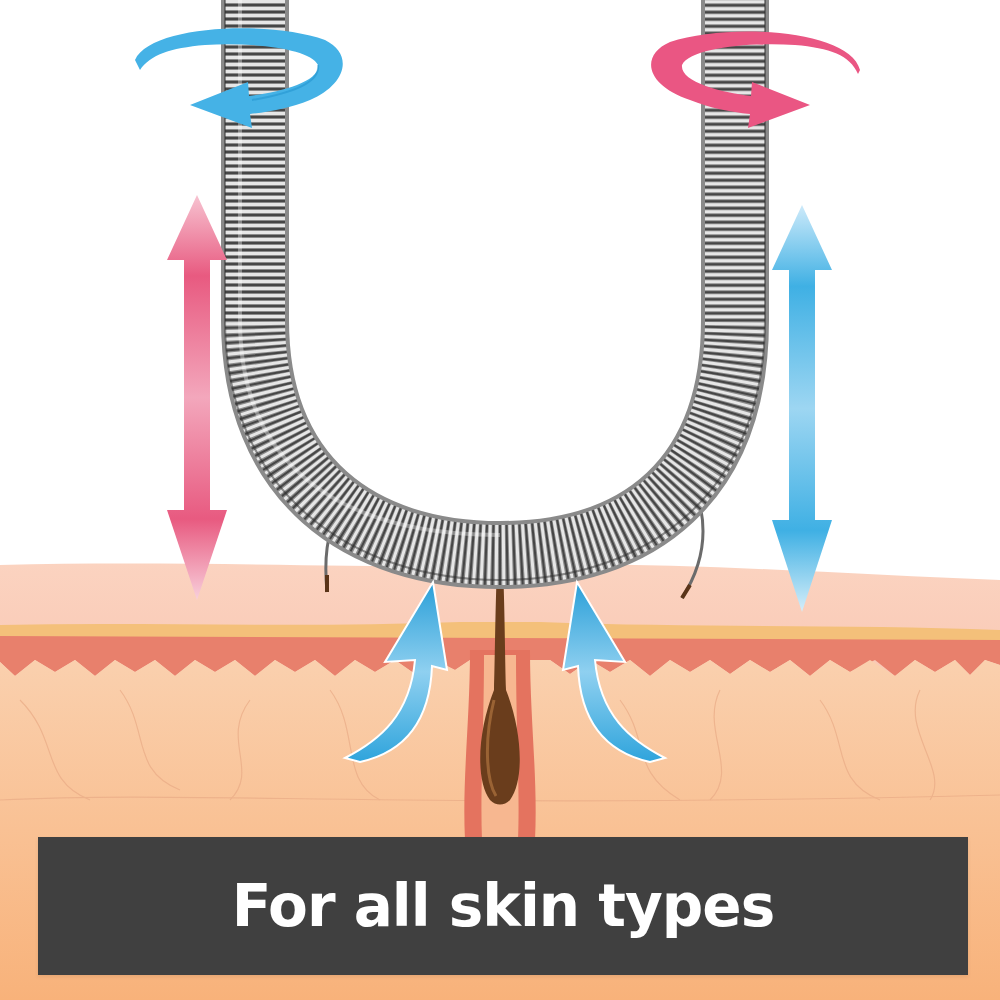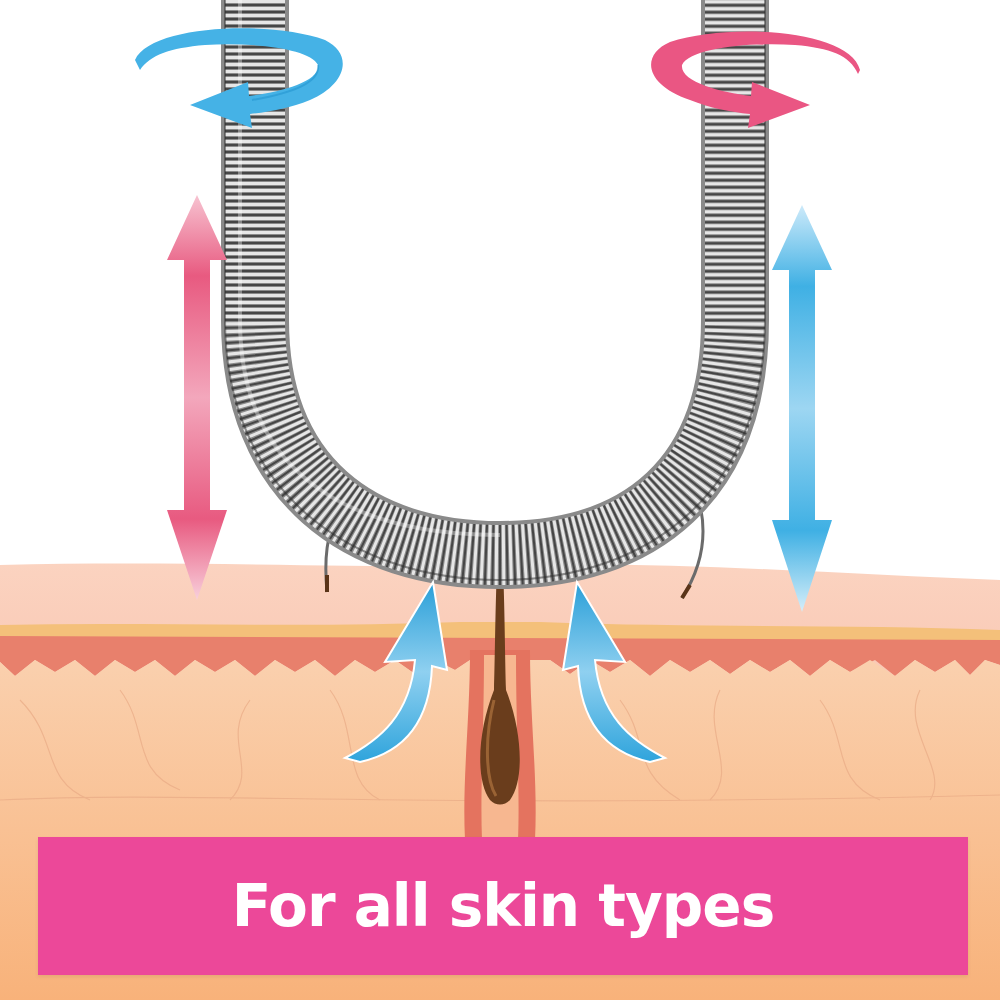--- a/index.html
+++ b/index.html
@@ -1,18 +1,18 @@
 <!DOCTYPE html>
 <html><head>
 <meta charset="utf-8">
 <style>
   html,body{margin:0;padding:0;}
   body{width:1000px;height:1000px;position:relative;overflow:hidden;background:#ffffff;font-family:"DejaVu Sans",sans-serif;}
   .stage{position:absolute;left:0;top:0;width:1000px;height:1000px;}
-  .banner{position:absolute;left:38px;top:837px;width:930px;height:138px;background:#ec4899;display:flex;align-items:center;justify-content:center;box-shadow:0 2px 4px rgba(0,0,0,0.08);}
+  .banner{position:absolute;left:38px;top:837px;width:930px;height:138px;background:#404040;display:flex;align-items:center;justify-content:center;box-shadow:0 2px 4px rgba(0,0,0,0.08);}
   .banner-text{color:#ffffff;font-family:"DejaVu Sans",sans-serif;font-weight:bold;font-size:58px;letter-spacing:-1px;}
 </style>
 </head>
 <body>
 
 <div class="stage">
 <svg width="1000" height="1000" viewBox="0 0 1000 1000" xmlns="http://www.w3.org/2000/svg">
   <defs>
     <linearGradient id="dermis" x1="0" y1="0" x2="0" y2="1">
       <stop offset="0" stop-color="#fad0ae"></stop>

